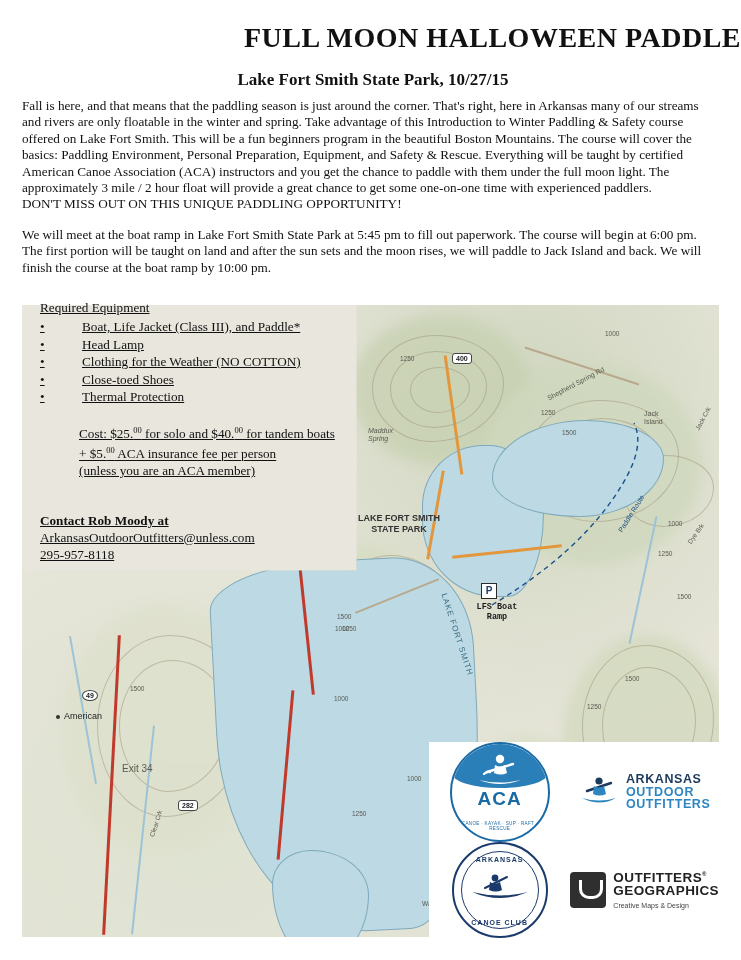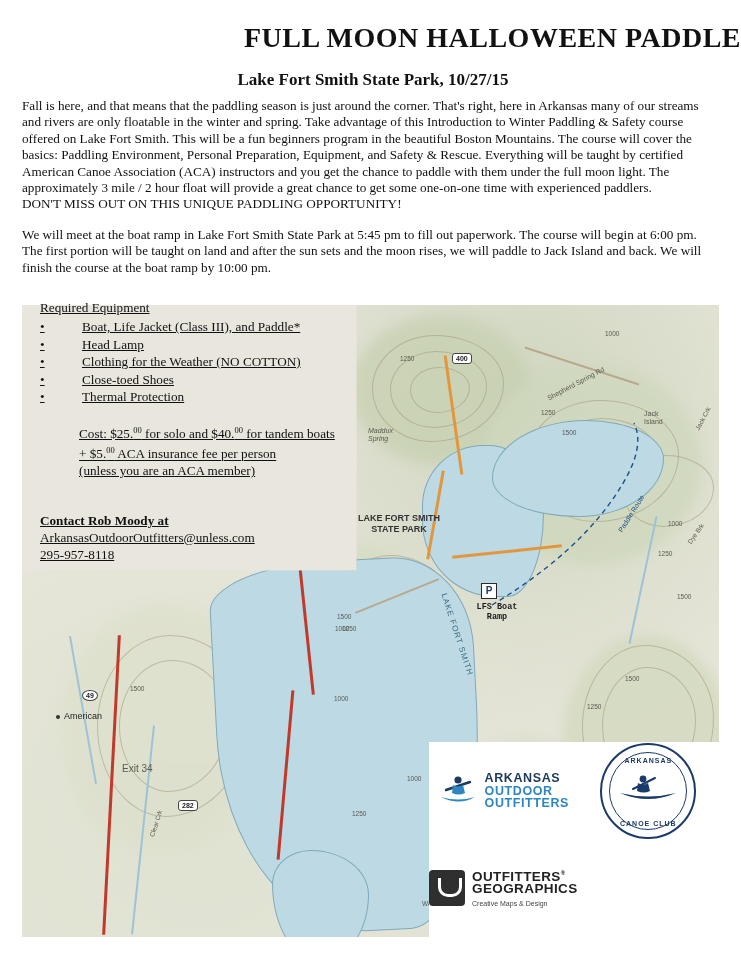--- a/index.html
+++ b/index.html
@@ -503,20 +503,34 @@
 
     <div class="contact">
       <span class="bold">Contact Rob Moody at</span><br>
       <span>ArkansasOutdoorOutfitters@unless.com</span><br>
       <span>295-957-8118</span>
     </div>
   </div>
 
   <div class="logos">
 
+    <div class="logo-cell">
+      <div class="aca">
+        <div class="aca-top"></div>
+        <svg class="aca-figure" width="54" height="34" viewBox="0 0 54 34">
+          <circle cx="27" cy="7" r="4.2" fill="#ffffff"></circle>
+          <path d="M14 20 L40 12" stroke="#ffffff" stroke-width="2.4" stroke-linecap="round"></path>
+          <path d="M11 22 q3 -3 6 -2" stroke="#ffffff" stroke-width="2.4" fill="none" stroke-linecap="round"></path>
+          <path d="M22 13 q5 3 10 0 l2 8 q-6 3 -13 0 z" fill="#ffffff"></path>
+          <path d="M6 28 q21 8 42 0 q-21 5 -42 0 z" fill="#ffffff"></path>
+        </svg>
+        <div class="aca-text">ACA</div>
+        <div class="aca-sub">CANOE · KAYAK · SUP · RAFT · RESCUE</div>
+      </div>
+    </div>
 
     <div class="logo-cell">
       <div class="aoo">
         <div class="aoo-mark">
           <svg width="40" height="40" viewBox="0 0 40 40">
             <path d="M3 26 q18 9 34 0 q-17 5 -34 0 z" fill="#2e86c1"></path>
             <circle cx="20" cy="9" r="3.6" fill="#1b3a5c"></circle>
             <path d="M8 19 L32 11" stroke="#1b3a5c" stroke-width="2.4" stroke-linecap="round"></path>
             <path d="M15 14 q5 3 10 0 l2 8 q-6 3 -13 0 z" fill="#2e86c1"></path>
           </svg>

